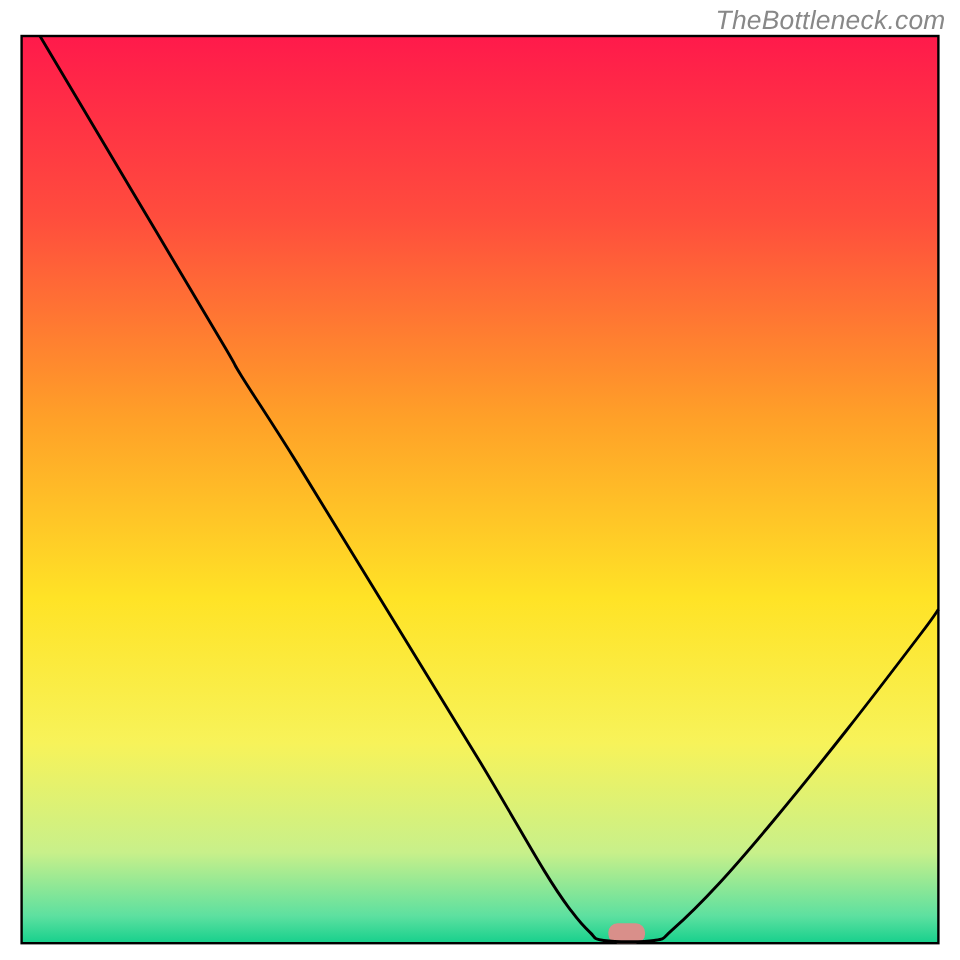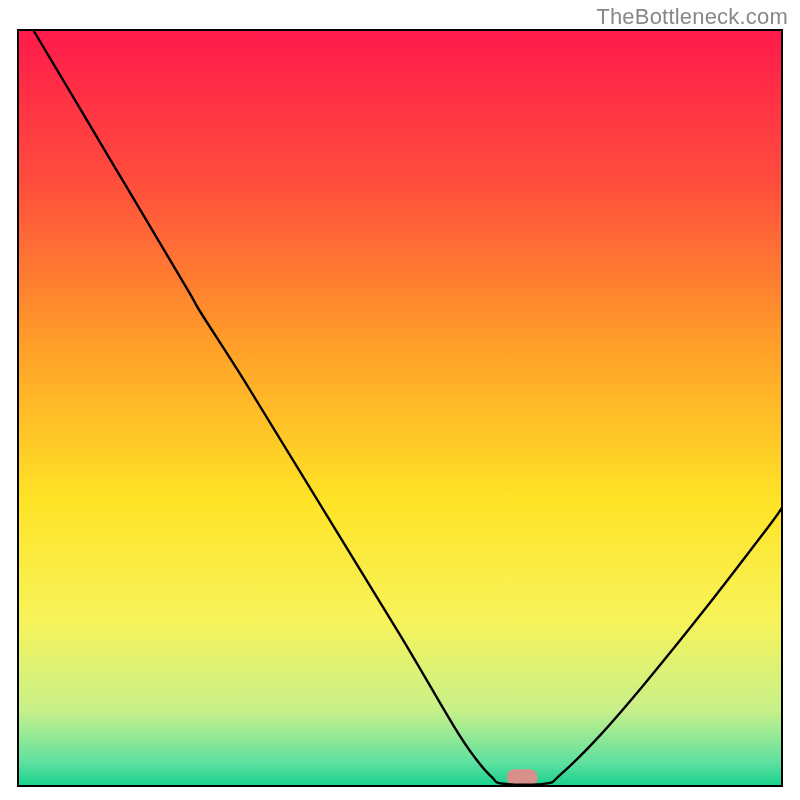--- a/index.html
+++ b/index.html
@@ -8,20 +8,21 @@
     width: 800px;
     height: 800px;
     overflow: hidden;
     background: #ffffff;
     font-family: Arial, Helvetica, sans-serif;
   }
   .wrap {
     position: relative;
     width: 800px;
     height: 800px;
+    font-style: italic;
   }
   .attribution {
     position: absolute;
     top: 4px;
     right: 12px;
     color: #888888;
     font-size: 22px;
     font-weight: 500;
     letter-spacing: 0.2px;
   }

